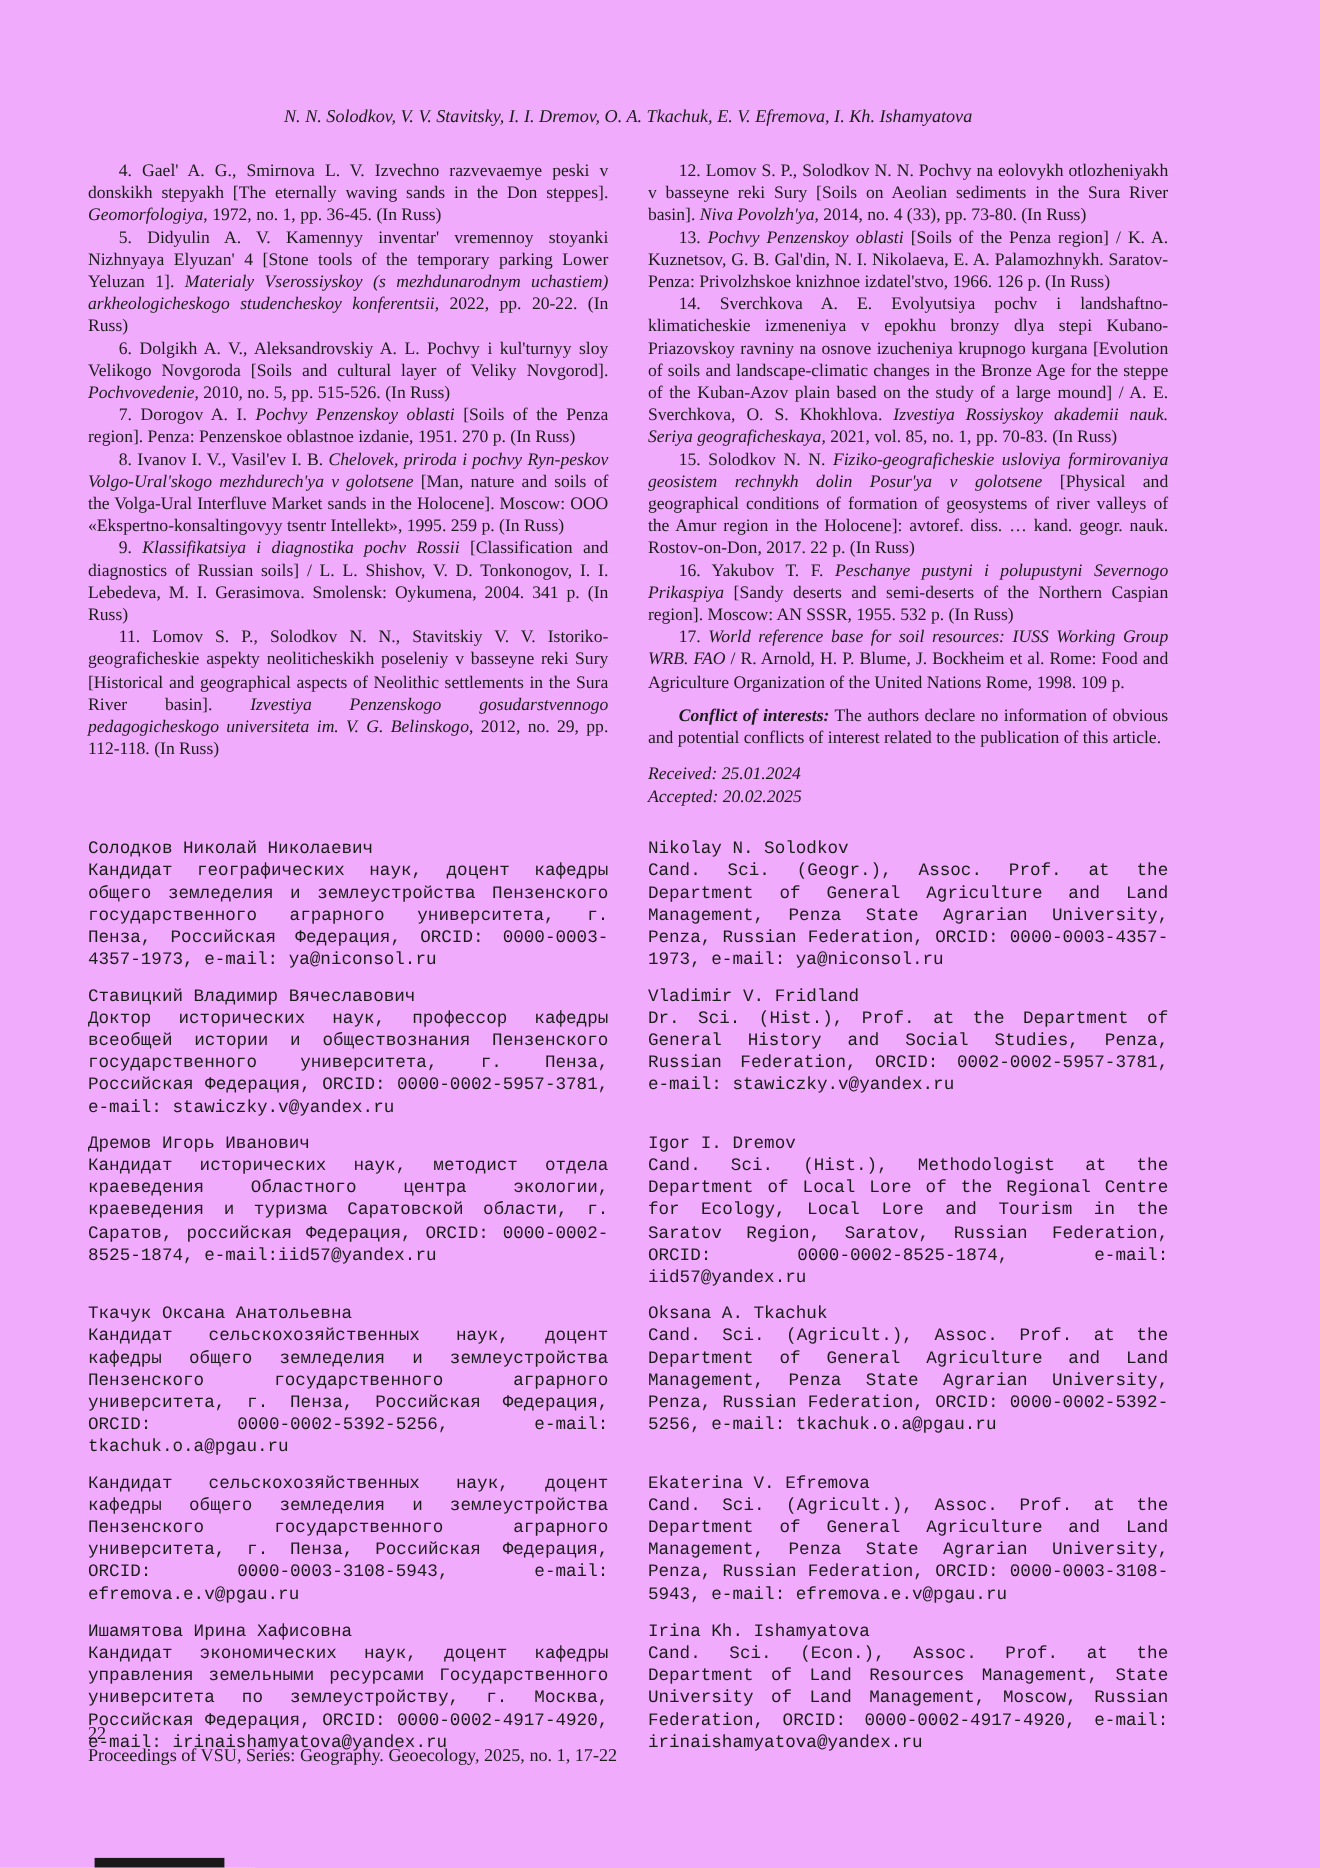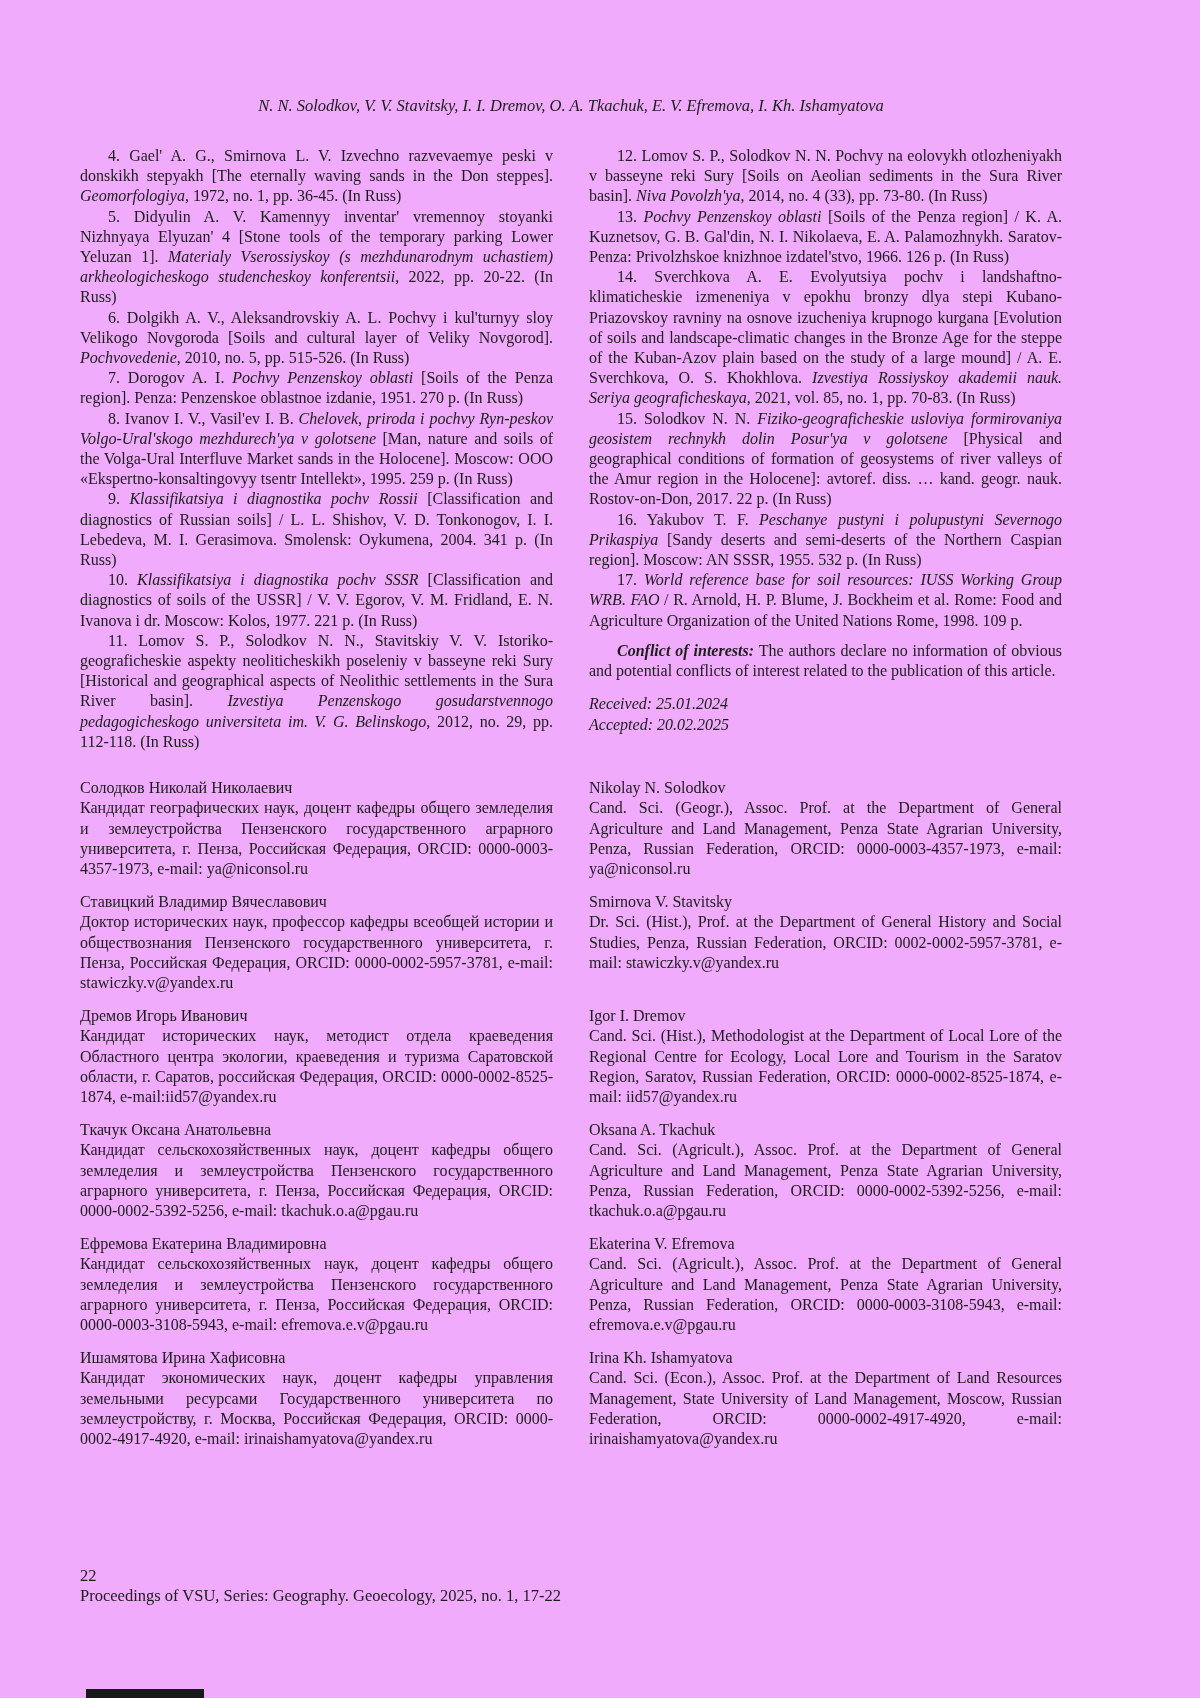--- a/index.html
+++ b/index.html
@@ -40,20 +40,21 @@
   .dates { margin-top: 12px; text-align: left; font-style: italic; }
   .dates div { line-height: 21px; }
   .bios {
     margin-top: 26px;
     display: grid;
     grid-template-columns: 473px 473px;
     column-gap: 36px;
     row-gap: 13px;
     font-size: 16px;
     line-height: 20.2px;
+    font-family: Liberation Mono, monospace;
   }
   .bio-name { text-align: left; }
   .bio-text { text-align: justify; }
   .footer {
     position: absolute;
     top: 1566px;
     left: 80px;
     width: 982px;
     font-size: 16.5px;
     display: flex;
@@ -80,21 +81,20 @@
   <div class="content">
 
     <div class="columns">
       <div class="col">
           <p class="ref"><span>4. Gael' A. G., Smirnova L. V. Izvechno razvevaemye peski v donskikh stepyakh [The eternally waving sands in the Don steppes]. </span><span class="it">Geomorfologiya</span><span>, 1972, no. 1, pp. 36-45. (In Russ)</span></p>
           <p class="ref"><span>5. Didyulin A. V. Kamennyy inventar' vremennoy stoyanki Nizhnyaya Elyuzan' 4 [Stone tools of the temporary parking Lower Yeluzan 1]. </span><span class="it">Materialy Vserossiyskoy (s mezhdunarodnym uchastiem) arkheologicheskogo studencheskoy konferentsii</span><span>, 2022, pp. 20-22. (In Russ)</span></p>
           <p class="ref"><span>6. Dolgikh A. V., Aleksandrovskiy A. L. Pochvy i kul'turnyy sloy Velikogo Novgoroda [Soils and cultural layer of Veliky Novgorod]. </span><span class="it">Pochvovedenie</span><span>, 2010, no. 5, pp. 515-526. (In Russ)</span></p>
           <p class="ref"><span>7. Dorogov A. I. </span><span class="it">Pochvy Penzenskoy oblasti</span><span> [Soils of the Penza region]. Penza: Penzenskoe oblastnoe izdanie, 1951. 270 p. (In Russ)</span></p>
           <p class="ref"><span>8. Ivanov I. V., Vasil'ev I. B. </span><span class="it">Chelovek, priroda i pochvy Ryn-peskov Volgo-Ural'skogo mezhdurech'ya v golotsene</span><span> [Man, nature and soils of the Volga-Ural Interfluve Market sands in the Holocene]. Moscow: OOO «Ekspertno-konsaltingovyy tsentr Intellekt», 1995. 259 p. (In Russ)</span></p>
           <p class="ref"><span>9. </span><span class="it">Klassifikatsiya i diagnostika pochv Rossii</span><span> [Classification and diagnostics of Russian soils] / L. L. Shishov, V. D. Tonkonogov, I. I. Lebedeva, M. I. Gerasimova. Smolensk: Oykumena, 2004. 341 p. (In Russ)</span></p>
-          <p class="ref"><span>10. </span><span class="it">Klassifikatsiya i diagnostika pochv SSSR</span><span> [Classification and diagnostics of soils of the USSR] / V. V. Egorov, V. M. Fridland, E. N. Ivanova i dr. Moscow: Kolos, 1977. 221 p. (In Russ)</span></p>
           <p class="ref"><span>11. Lomov S. P., Solodkov N. N., Stavitskiy V. V. Istoriko-geograficheskie aspekty neoliticheskikh poseleniy v basseyne reki Sury [Historical and geographical aspects of Neolithic settlements in the Sura River basin]. </span><span class="it">Izvestiya Penzenskogo gosudarstvennogo pedagogicheskogo universiteta im. V. G. Belinskogo</span><span>, 2012, no. 29, pp. 112-118. (In Russ)</span></p>
         </div>
 
       <div class="col">
         <div>
             <p class="ref"><span>12. Lomov S. P., Solodkov N. N. Pochvy na eolovykh otlozheniyakh v basseyne reki Sury [Soils on Aeolian sediments in the Sura River basin]. </span><span class="it">Niva Povolzh'ya</span><span>, 2014, no. 4 (33), pp. 73-80. (In Russ)</span></p>
             <p class="ref"><span>13. </span><span class="it">Pochvy Penzenskoy oblasti</span><span> [Soils of the Penza region] / K. A. Kuznetsov, G. B. Gal'din, N. I. Nikolaeva, E. A. Palamozhnykh. Saratov-Penza: Privolzhskoe knizhnoe izdatel'stvo, 1966. 126 p. (In Russ)</span></p>
             <p class="ref"><span>14. Sverchkova A. E. Evolyutsiya pochv i landshaftno-klimaticheskie izmeneniya v epokhu bronzy dlya stepi Kubano-Priazovskoy ravniny na osnove izucheniya krupnogo kurgana [Evolution of soils and landscape-climatic changes in the Bronze Age for the steppe of the Kuban-Azov plain based on the study of a large mound] / A. E. Sverchkova, O. S. Khokhlova. </span><span class="it">Izvestiya Rossiyskoy akademii nauk. Seriya geograficheskaya</span><span>, 2021, vol. 85, no. 1, pp. 70-83. (In Russ)</span></p>
             <p class="ref"><span>15. Solodkov N. N. </span><span class="it">Fiziko-geograficheskie usloviya formirovaniya geosistem rechnykh dolin Posur'ya v golotsene</span><span> [Physical and geographical conditions of formation of geosystems of river valleys of the Amur region in the Holocene]: avtoref. diss. … kand. geogr. nauk. Rostov-on-Don, 2017. 22 p. (In Russ)</span></p>
             <p class="ref"><span>16. Yakubov T. F. </span><span class="it">Peschanye pustyni i polupustyni Severnogo Prikaspiya</span><span> [Sandy deserts and semi-deserts of the Northern Caspian region]. Moscow: AN SSSR, 1955. 532 p. (In Russ)</span></p>
@@ -117,41 +117,40 @@
         </div>
         <div class="bio">
           <div class="bio-name">Nikolay N. Solodkov</div>
           <div class="bio-text">Cand. Sci. (Geogr.), Assoc. Prof. at the Department of General Agriculture and Land Management, Penza State Agrarian University, Penza, Russian Federation, ORCID: 0000-0003-4357-1973, e-mail: ya@niconsol.ru</div>
         </div>
         <div class="bio">
           <div class="bio-name">Ставицкий Владимир Вячеславович</div>
           <div class="bio-text">Доктор исторических наук, профессор кафедры всеобщей истории и обществознания Пензенского государственного университета, г. Пенза, Российская Федерация, ORCID: 0000-0002-5957-3781, e-mail: stawiczky.v@yandex.ru</div>
         </div>
         <div class="bio">
-          <div class="bio-name">Smirnova V. Stavitsky</div>
+          <div class="bio-name">Vladimir V. Fridland</div>
           <div class="bio-text">Dr. Sci. (Hist.), Prof. at the Department of General History and Social Studies, Penza, Russian Federation, ORCID: 0002-0002-5957-3781, e-mail: stawiczky.v@yandex.ru</div>
         </div>
         <div class="bio">
           <div class="bio-name">Дремов Игорь Иванович</div>
           <div class="bio-text">Кандидат исторических наук, методист отдела краеведения Областного центра экологии, краеведения и туризма Саратовской области, г. Саратов, российская Федерация, ORCID: 0000-0002-8525-1874, e-mail:iid57@yandex.ru</div>
         </div>
         <div class="bio">
           <div class="bio-name">Igor I. Dremov</div>
           <div class="bio-text">Cand. Sci. (Hist.), Methodologist at the Department of Local Lore of the Regional Centre for Ecology, Local Lore and Tourism in the Saratov Region, Saratov, Russian Federation, ORCID: 0000-0002-8525-1874, e-mail: iid57@yandex.ru</div>
         </div>
         <div class="bio">
           <div class="bio-name">Ткачук Оксана Анатольевна</div>
           <div class="bio-text">Кандидат сельскохозяйственных наук, доцент кафедры общего земледелия и землеустройства Пензенского государственного аграрного университета, г. Пенза, Российская Федерация, ORCID: 0000-0002-5392-5256, e-mail: tkachuk.o.a@pgau.ru</div>
         </div>
         <div class="bio">
           <div class="bio-name">Oksana A. Tkachuk</div>
           <div class="bio-text">Cand. Sci. (Agricult.), Assoc. Prof. at the Department of General Agriculture and Land Management, Penza State Agrarian University, Penza, Russian Federation, ORCID: 0000-0002-5392-5256, e-mail: tkachuk.o.a@pgau.ru</div>
         </div>
         <div class="bio">
-          <div class="bio-name">Ефремова Екатерина Владимировна</div>
           <div class="bio-text">Кандидат сельскохозяйственных наук, доцент кафедры общего земледелия и землеустройства Пензенского государственного аграрного университета, г. Пенза, Российская Федерация, ORCID: 0000-0003-3108-5943, e-mail: efremova.e.v@pgau.ru</div>
         </div>
         <div class="bio">
           <div class="bio-name">Ekaterina V. Efremova</div>
           <div class="bio-text">Cand. Sci. (Agricult.), Assoc. Prof. at the Department of General Agriculture and Land Management, Penza State Agrarian University, Penza, Russian Federation, ORCID: 0000-0003-3108-5943, e-mail: efremova.e.v@pgau.ru</div>
         </div>
         <div class="bio">
           <div class="bio-name">Ишамятова Ирина Хафисовна</div>
           <div class="bio-text">Кандидат экономических наук, доцент кафедры управления земельными ресурсами Государственного университета по землеустройству, г. Москва, Российская Федерация, ORCID: 0000-0002-4917-4920, e-mail: irinaishamyatova@yandex.ru</div>
         </div>

